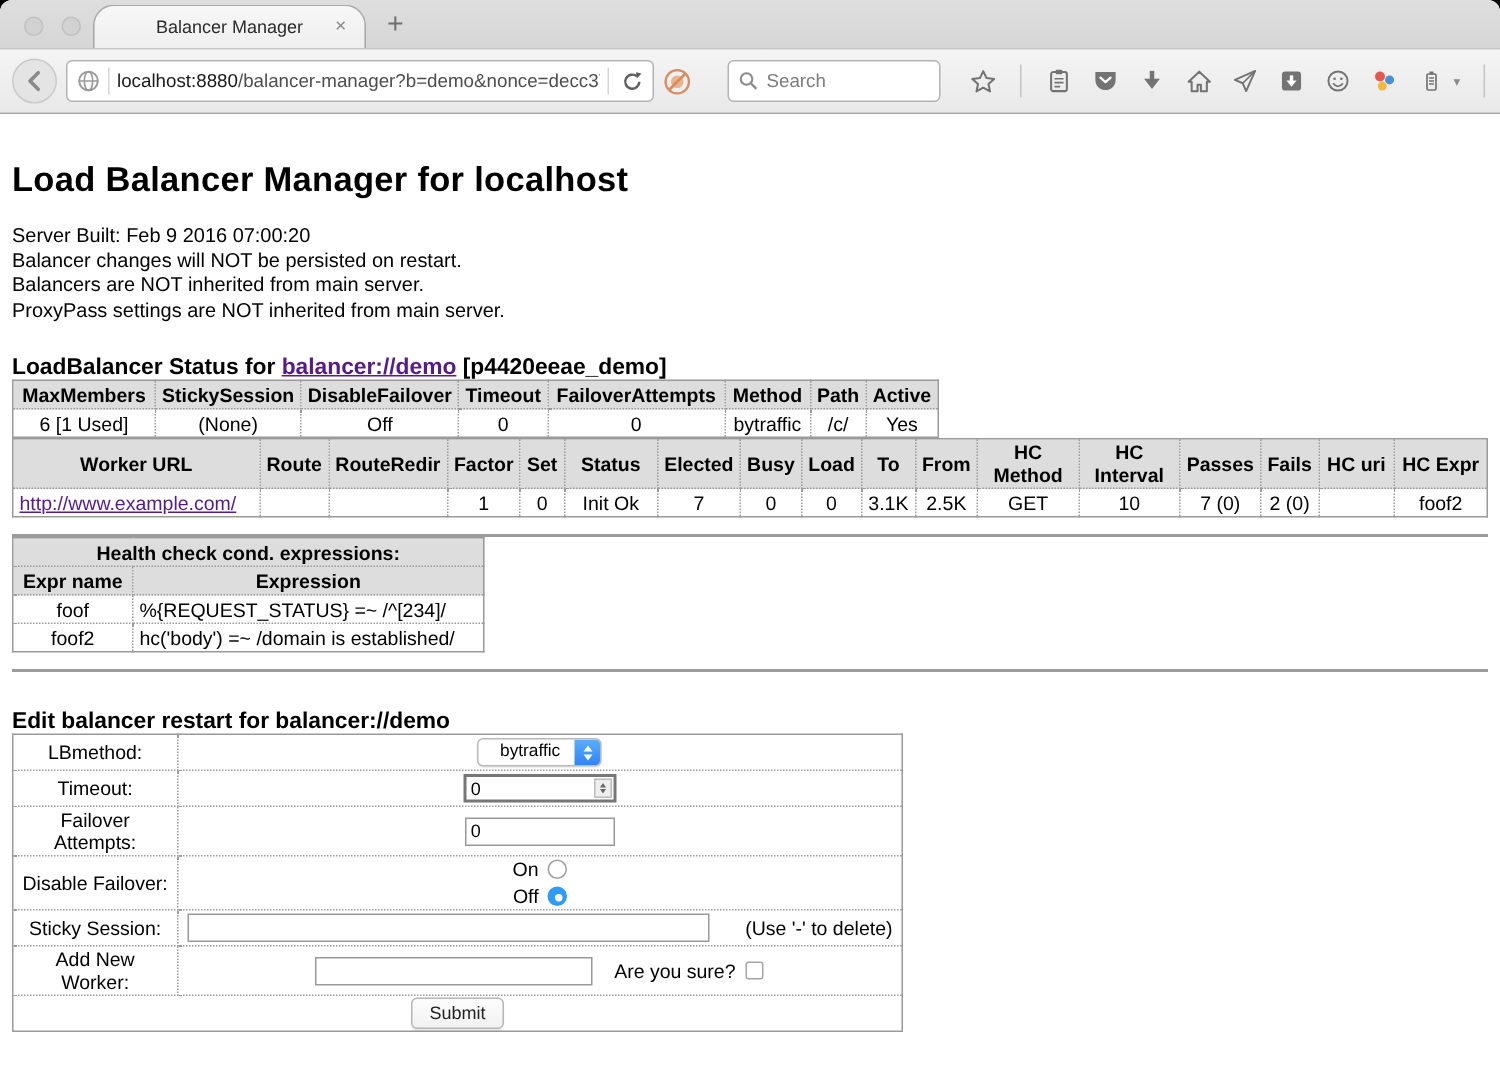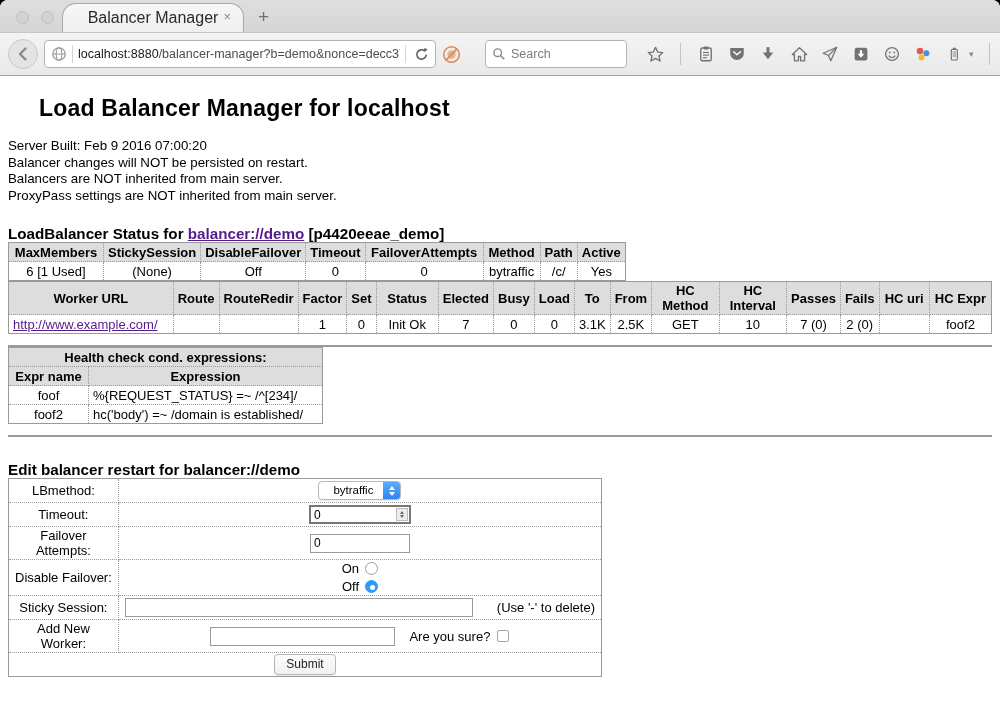--- a/index.html
+++ b/index.html
@@ -5,42 +5,42 @@
   * { margin:0; padding:0; box-sizing:border-box; }
   html,body { background:#000; }
   body { font-family:"Liberation Sans","DejaVu Sans",sans-serif; }
   .window { width:1000px; height:728px; background:#fff; border-radius:8px 8px 0 0; overflow:hidden; position:relative; }
 
   
   .tabstrip { height:32px; background:linear-gradient(#dedede,#d6d6d6); position:relative; display:flex; align-items:flex-end; }
   .traffic { position:absolute; left:16px; top:11px; display:flex; gap:12px; }
   .traffic span { width:13px; height:13px; border-radius:50%; background:#d2d2d2; border:1px solid #c0c0c0; }
   .tab { margin-left:62px; width:182px; height:29px; background:linear-gradient(#f7f7f7,#efefef); border:1px solid #a9a9a9; border-bottom:none; border-radius:14px 14px 0 0; display:flex; align-items:center; justify-content:center; gap:8px; position:relative; }
-  .tab-title { font-size:16px; color:#2b2b2b; }
+  .tab-title { font-size:12px; color:#2b2b2b; }
   .tab-close { position:absolute; right:12px; top:6px; color:#8a8a8a; font-size:13px; line-height:13px; cursor:default; }
   .newtab { color:#6f6f6f; font-size:19px; margin:0 0 4px 14px; }
 
   
   .navbar { height:44px; background:linear-gradient(#f4f4f4,#e9e9e9); border-top:1px solid #c7c7c7; border-bottom:1px solid #a3a3a3; display:flex; align-items:center; padding:0 8px; gap:6px; }
   .back-btn { width:30px; height:30px; border-radius:50%; background:#e4e4e4; border:1px solid #c9c9c9; display:flex; align-items:center; justify-content:center; flex:none; }
   .urlbar { width:392px; height:28px; background:#fff; border:1px solid #b3b3b3; border-radius:4px; display:flex; align-items:center; padding:0 4px 0 6px; gap:5px; flex:none; overflow:hidden; }
   .url-text { flex:1; font-size:12.5px; white-space:nowrap; overflow:hidden; }
   .url-host { color:#1a1a1a; }
   .url-path { color:#4d4d4d; }
   .vsep { width:1px; height:18px; background:#d4d4d4; flex:none; }
   .searchbar { width:142px; height:28px; background:#fff; border:1px solid #b3b3b3; border-radius:4px; display:flex; align-items:center; padding:0 6px; gap:5px; flex:none; margin-left:18px; }
   .search-ph { font-size:12.5px; color:#7c7c7c; }
   .tool-icons { display:flex; align-items:center; gap:11px; margin-left:12px; }
   .ticon { width:20px; height:20px; display:flex; align-items:center; justify-content:center; }
   .caret { font-size:9px; color:#8a8a8a; margin-left:-6px; }
   .vsep2 { width:1px; height:22px; background:#c3c3c3; margin:0 4px; }
 
   
   .content { background:#fff; height:651px; padding:0 8px; overflow:hidden; color:#000; }
-  h1 { font-size:23px; font-weight:bold; padding-top:19px; letter-spacing:0.2px;margin-left:31px; }
+  h1 { font-size:23px; font-weight:bold; padding-top:30px; letter-spacing:0.2px; }
   .server-info { margin-top:16px; font-size:13.3px; line-height:16.6px; }
   h3 { font-size:15.2px; font-weight:bold; margin-top:21px; }
   h3 a, .wlink { color:#551a8b; text-decoration:underline; }
   .edit-h3 { margin-top:24px; }
 
   table { border-collapse:collapse; font-size:13px; }
   table, th, td { border:1px solid #9a9a9a; }
   th, td { border-style:dotted; padding:1px 4px; text-align:center; height:19px; }
   table { border-style:solid; }
   th { background:#ddd; font-weight:bold; }

